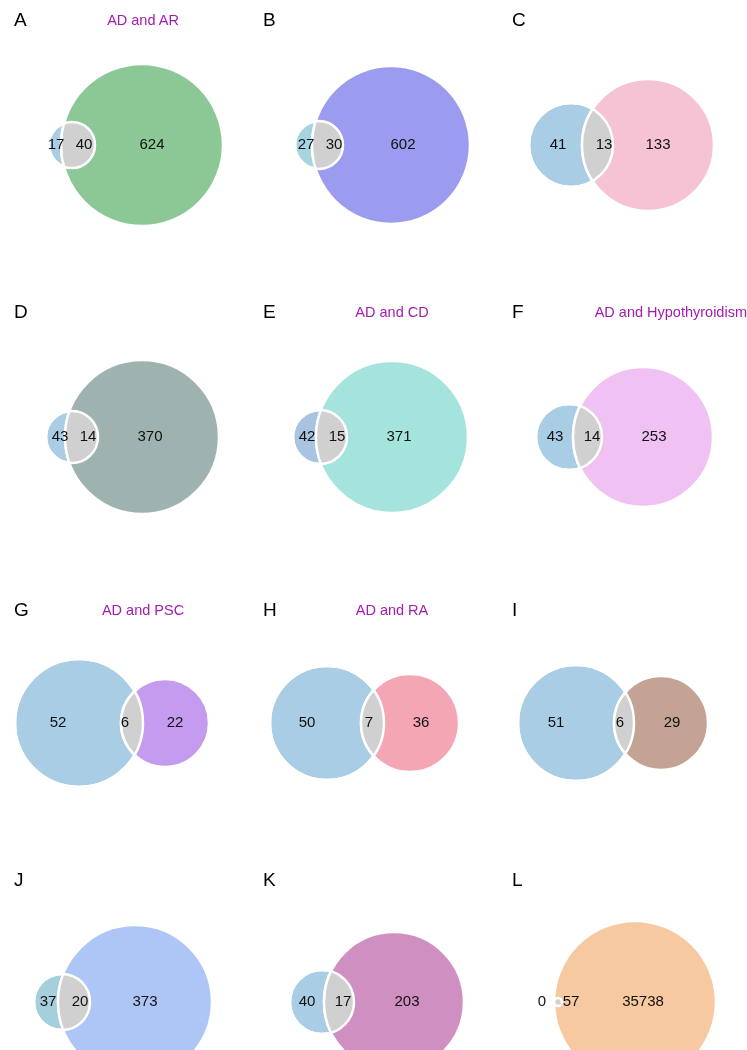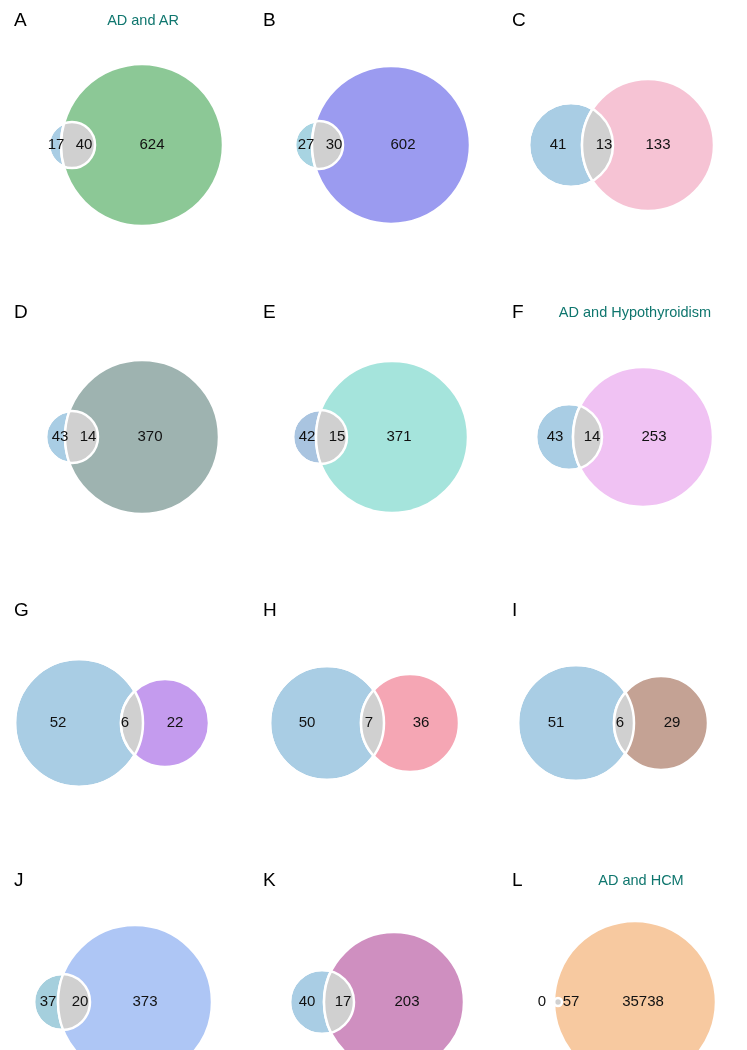--- a/index.html
+++ b/index.html
@@ -36,30 +36,31 @@
     line-height: 24px;
     font-family: "Liberation Sans", sans-serif;
   }
   .panel-title {
     position: absolute;
     left: 0;
     right: 0;
     top: 2px;
     text-align: center;
     font-size: 14.5px;
-    color: #0f766e;
+    color: #a21caf;
     line-height: 20px;
     padding-left: 26px;
     box-sizing: border-box;
     white-space: nowrap;
     font-family: "Liberation Sans", sans-serif;
     margin-left: 11px;
   }
   .panel-title.shift-left {
     padding-left: 14px;
+    text-align: right;
   }
   .venn-canvas {
     display: block;
     width: 249px;
   }
   .venn-label {
     font-family: "Liberation Sans", sans-serif;
     fill: #111111;
     text-anchor: middle;
     dominant-baseline: middle;
@@ -142,20 +143,21 @@
         <circle cx="142" cy="107" r="77" fill="#d0d0d0" stroke="#ffffff" stroke-width="2.5" clip-path="url(#p3-clipL)"></circle>
         <circle cx="72" cy="107" r="26" fill="none" stroke="#ffffff" stroke-width="2.5"></circle>
         <text class="venn-label" x="60" y="107" font-size="15">43</text>
         <text class="venn-label" x="88" y="107" font-size="15">14</text>
         <text class="venn-label" x="150" y="107" font-size="15">370</text>
       </svg>
     </div>
     <div class="venn-panel" style="left: 249px; top: 300px;">
       <div class="panel-header">
         <span class="panel-letter">E</span>
+        <span class="panel-title">AD and CD</span>
       </div>
       <svg class="venn-canvas" viewBox="0 0 249 230" height="230">
         <defs>
           <clipPath id="p4-clipL">
             <circle cx="71" cy="107" r="27"></circle>
           </clipPath>
         </defs>
         <circle cx="71" cy="107" r="27" fill="#a9c4e0" stroke="#ffffff" stroke-width="2.5"></circle>
         <circle cx="143" cy="107" r="76" fill="#a5e4dc" stroke="#ffffff" stroke-width="2.5"></circle>
         <circle cx="143" cy="107" r="76" fill="#d0d0d0" stroke="#ffffff" stroke-width="2.5" clip-path="url(#p4-clipL)"></circle>
@@ -181,39 +183,41 @@
         <circle cx="145" cy="107" r="70" fill="#d0d0d0" stroke="#ffffff" stroke-width="2.5" clip-path="url(#p5-clipL)"></circle>
         <circle cx="71" cy="107" r="33" fill="none" stroke="#ffffff" stroke-width="2.5"></circle>
         <text class="venn-label" x="57" y="107" font-size="15">43</text>
         <text class="venn-label" x="94" y="107" font-size="15">14</text>
         <text class="venn-label" x="156" y="107" font-size="15">253</text>
       </svg>
     </div>
     <div class="venn-panel" style="left: 0px; top: 598px;">
       <div class="panel-header">
         <span class="panel-letter">G</span>
+        <span class="panel-title">AD and PSC</span>
       </div>
       <svg class="venn-canvas" viewBox="0 0 249 230" height="230">
         <defs>
           <clipPath id="p6-clipL">
             <circle cx="79" cy="95" r="64"></circle>
           </clipPath>
         </defs>
         <circle cx="79" cy="95" r="64" fill="#a9cde4" stroke="#ffffff" stroke-width="2.5"></circle>
         <circle cx="165" cy="95" r="44" fill="#c49bee" stroke="#ffffff" stroke-width="2.5"></circle>
         <circle cx="165" cy="95" r="44" fill="#d0d0d0" stroke="#ffffff" stroke-width="2.5" clip-path="url(#p6-clipL)"></circle>
         <circle cx="79" cy="95" r="64" fill="none" stroke="#ffffff" stroke-width="2.5"></circle>
         <text class="venn-label" x="58" y="95" font-size="15">52</text>
         <text class="venn-label" x="125" y="95" font-size="15">6</text>
         <text class="venn-label" x="175" y="95" font-size="15">22</text>
       </svg>
     </div>
     <div class="venn-panel" style="left: 249px; top: 598px;">
       <div class="panel-header">
         <span class="panel-letter">H</span>
+        <span class="panel-title">AD and RA</span>
       </div>
       <svg class="venn-canvas" viewBox="0 0 249 230" height="230">
         <defs>
           <clipPath id="p7-clipL">
             <circle cx="78" cy="95" r="57"></circle>
           </clipPath>
         </defs>
         <circle cx="78" cy="95" r="57" fill="#a9cde4" stroke="#ffffff" stroke-width="2.5"></circle>
         <circle cx="161" cy="95" r="49" fill="#f5a6b4" stroke="#ffffff" stroke-width="2.5"></circle>
         <circle cx="161" cy="95" r="49" fill="#d0d0d0" stroke="#ffffff" stroke-width="2.5" clip-path="url(#p7-clipL)"></circle>
@@ -276,21 +280,20 @@
         <circle cx="145" cy="104" r="70" fill="#d0d0d0" stroke="#ffffff" stroke-width="2.5" clip-path="url(#p10-clipL)"></circle>
         <circle cx="73" cy="104" r="32" fill="none" stroke="#ffffff" stroke-width="2.5"></circle>
         <text class="venn-label" x="58" y="104" font-size="15">40</text>
         <text class="venn-label" x="94" y="104" font-size="15">17</text>
         <text class="venn-label" x="158" y="104" font-size="15">203</text>
       </svg>
     </div>
     <div class="venn-panel" style="left: 498px; top: 868px;">
       <div class="panel-header">
         <span class="panel-letter">L</span>
-        <span class="panel-title">AD and HCM</span>
       </div>
       <svg class="venn-canvas" viewBox="0 0 249 230" height="230">
         <defs>
           <clipPath id="p11-clipL">
             <circle cx="60" cy="104" r="4"></circle>
           </clipPath>
         </defs>
         <circle cx="60" cy="104" r="4" fill="#ffffff" stroke="#ffffff" stroke-width="2.5"></circle>
         <circle cx="137" cy="104" r="81" fill="#f7c9a0" stroke="#ffffff" stroke-width="2.5"></circle>
         <circle cx="137" cy="104" r="81" fill="#d0d0d0" stroke="#ffffff" stroke-width="2.5" clip-path="url(#p11-clipL)"></circle>

